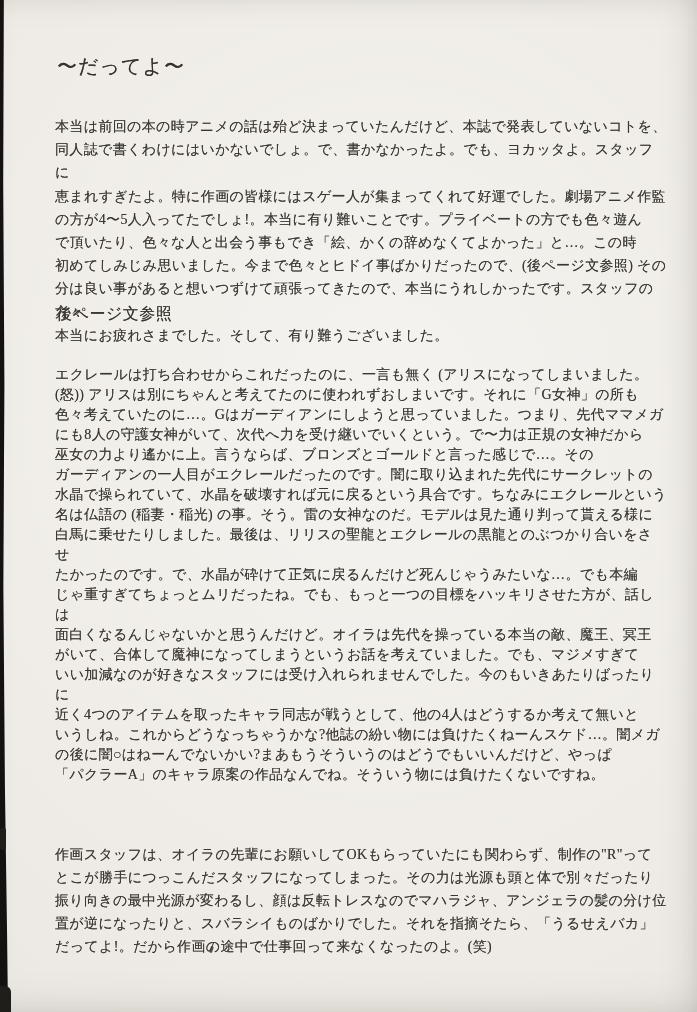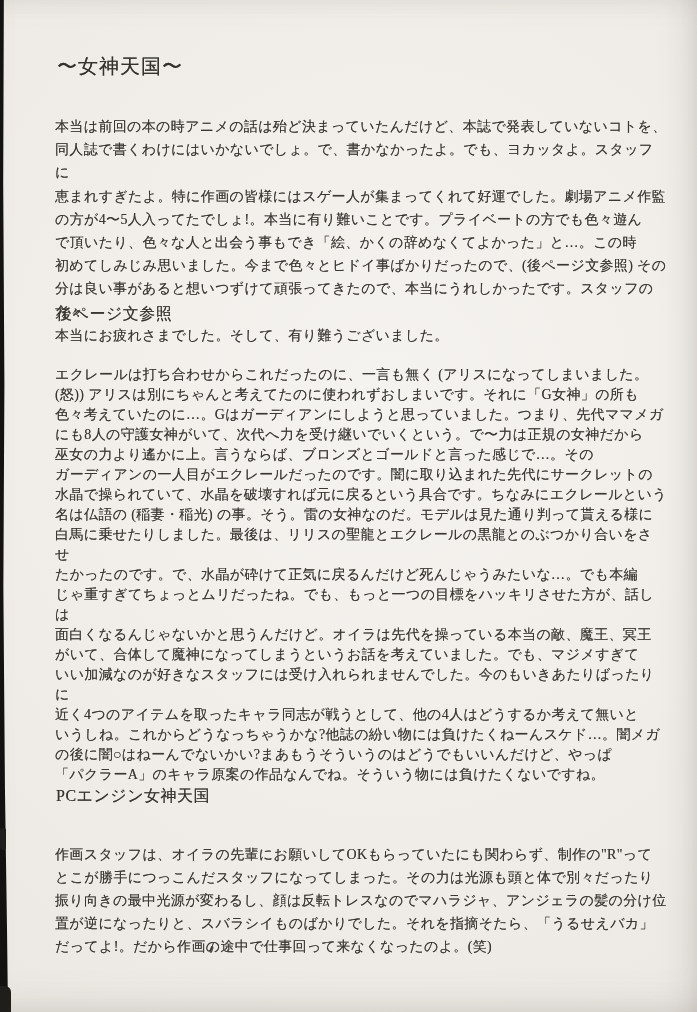--- a/index.html
+++ b/index.html
@@ -80,21 +80,21 @@
 </head>
 <body>
 
 <div class="page">
 
   <div class="scan-edge"></div>
   <div class="scan-smudge smudge-a"></div>
   <div class="scan-smudge smudge-b"></div>
   <div class="scan-smudge smudge-c"></div>
 
-  <h1 class="page-title">〜女神天国〜</h1>
+  <h1 class="page-title">〜だってよ〜</h1>
 
   <p class="body-text para-intro">本当は前回の本の時アニメの話は殆ど決まっていたんだけど、本誌で発表していないコトを、
 同人誌で書くわけにはいかないでしょ。で、書かなかったよ。でも、ヨカッタよ。スタッフに
 恵まれすぎたよ。特に作画の皆様にはスゲー人が集まってくれて好運でした。劇場アニメ作監
 の方が4〜5人入ってたでしょ!。本当に有り難いことです。プライベートの方でも色々遊ん
 で頂いたり、色々な人と出会う事もでき「絵、かくの辞めなくてよかった」と…。この時
 初めてしみじみ思いました。今まで色々とヒドイ事ばかりだったので、(後ページ文参照) その
 分は良い事があると想いつずけて頑張ってきたので、本当にうれしかったです。スタッフの方々
 本当にお疲れさまでした。そして、有り難うございました。</p>
 
@@ -112,21 +112,20 @@
 たかったのです。で、水晶が砕けて正気に戻るんだけど死んじゃうみたいな…。でも本編
 じゃ重すぎてちょっとムリだったね。でも、もっと一つの目標をハッキリさせた方が、話しは
 面白くなるんじゃないかと思うんだけど。オイラは先代を操っている本当の敵、魔王、冥王
 がいて、合体して魔神になってしまうというお話を考えていました。でも、マジメすぎて
 いい加減なのが好きなスタッフには受け入れられませんでした。今のもいきあたりばったりに
 近く4つのアイテムを取ったキャラ同志が戦うとして、他の4人はどうするか考えて無いと
 いうしね。これからどうなっちゃうかな?他誌の紛い物には負けたくねーんスケド…。闇メガ
 の後に闇○はねーんでないかい?まあもうそういうのはどうでもいいんだけど、やっぱ
 「パクラーA」のキャラ原案の作品なんでね。そういう物には負けたくないですね。</p>
 
-  <h2 class="section-heading heading-pcengine">PCエンジン女神天国</h2>
 
   <p class="body-text para-pcengine">作画スタッフは、オイラの先輩にお願いしてOKもらっていたにも関わらず、制作の"R"って
 とこが勝手につっこんだスタッフになってしまった。その力は光源も頭と体で別々だったり
 振り向きの最中光源が変わるし、顔は反転トレスなのでマハラジャ、アンジェラの髪の分け位
 置が逆になったりと、スバラシイものばかりでした。それを指摘そたら、「うるせえバカ」
 だってよ!。だから作画の途中で仕事回って来なくなったのよ。(笑)</p>
 
 </div>
 
 </body></html>

